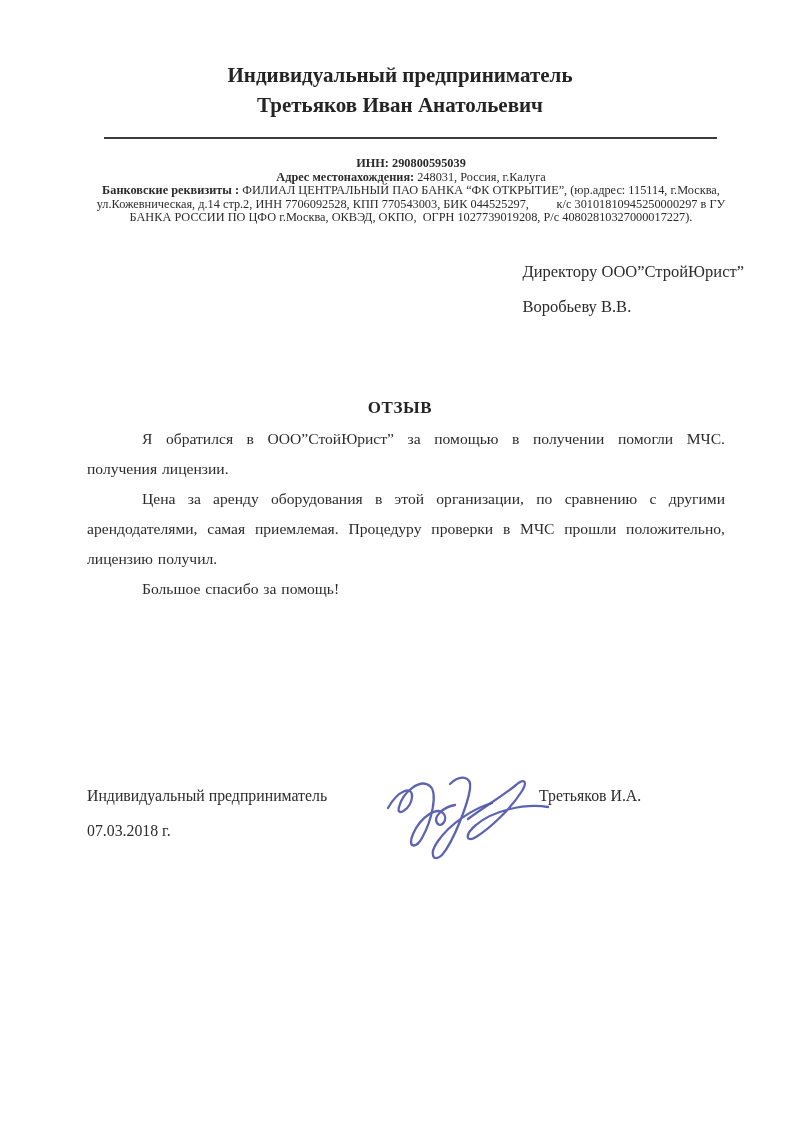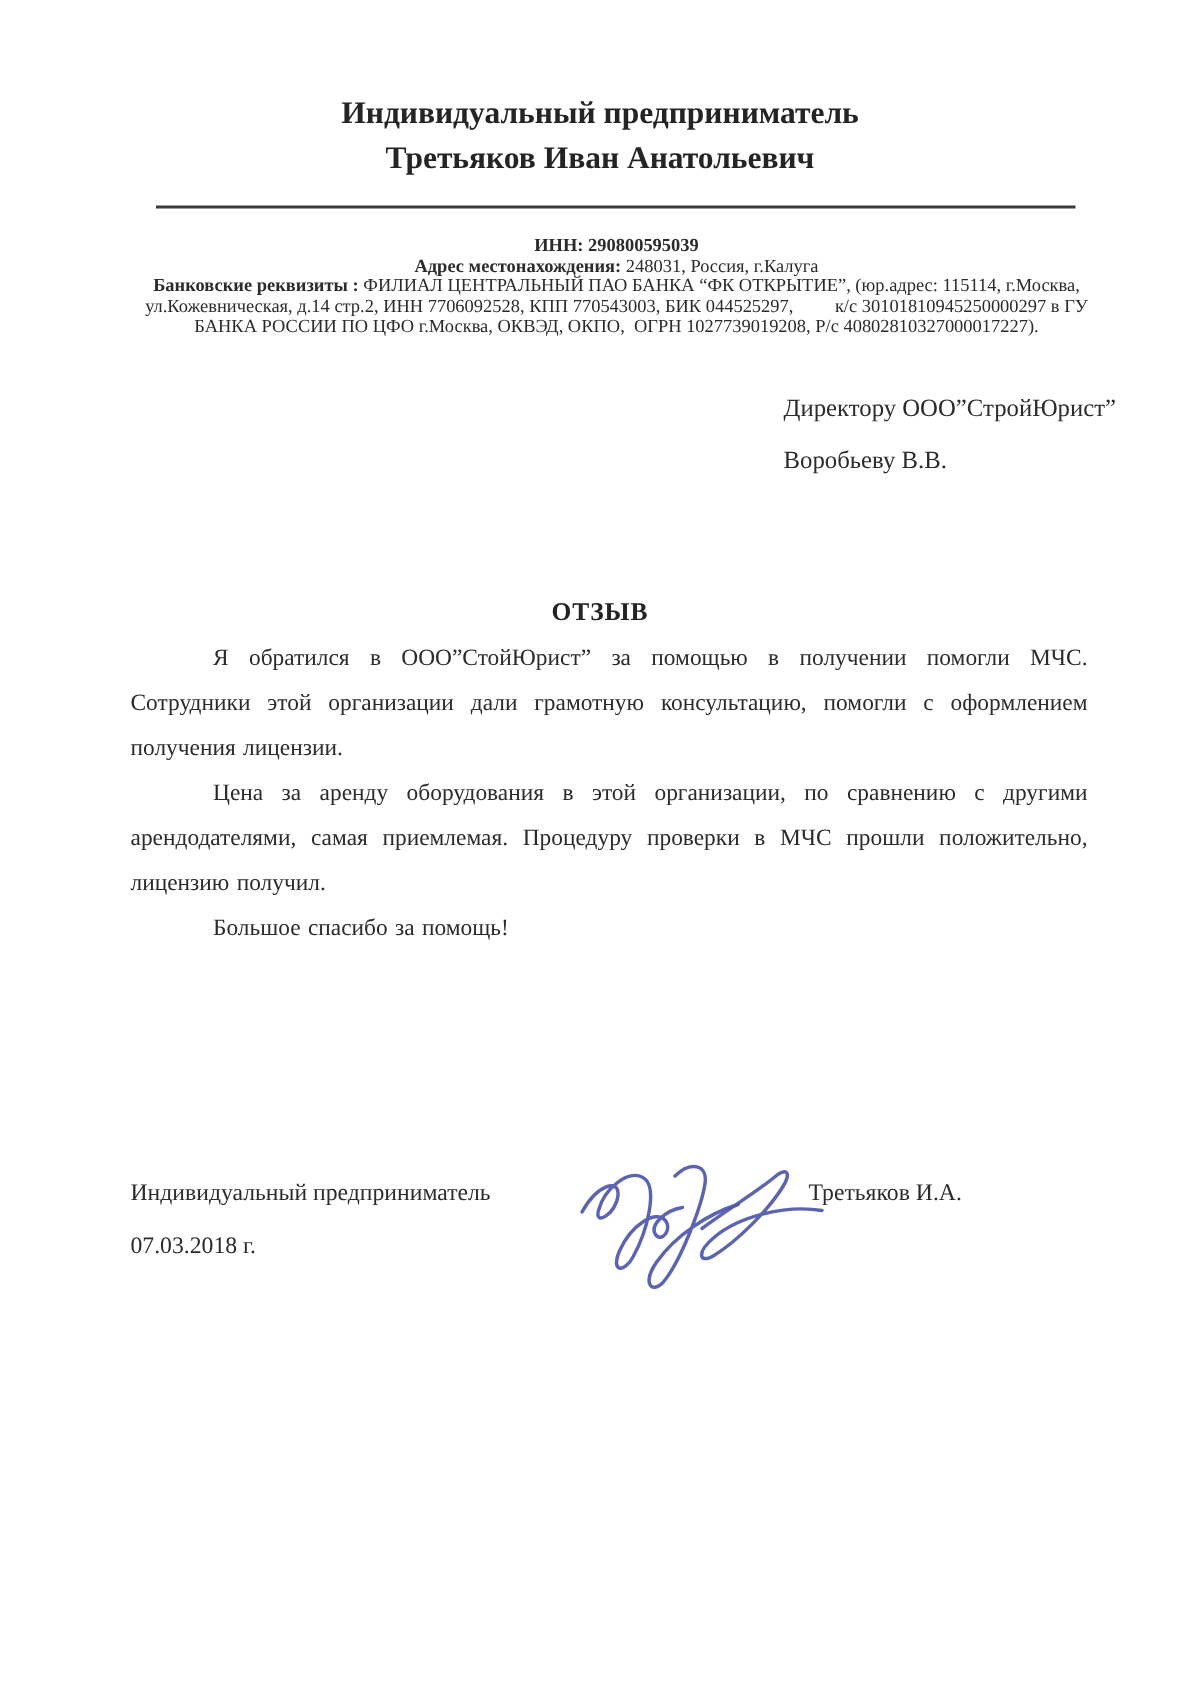--- a/index.html
+++ b/index.html
@@ -69,21 +69,20 @@
   <div class="addressee">
     <div>Директору ООО”СтройЮрист”</div>
     <div>Воробьеву В.В.</div>
   </div>
 
   <div class="doc-title">ОТЗЫВ</div>
 
   <div class="body-text">
     <div>
         <div class="bline first">Я обратился в ООО”СтойЮрист” за помощью в получении помогли МЧС.</div>
-        <div class="bline">Сотрудники этой организации дали грамотную консультацию, помогли с оформлением</div>
         <div class="bline last">получения лицензии.</div>
       </div>
     <div>
         <div class="bline first">Цена за аренду оборудования в этой организации, по сравнению с другими</div>
         <div class="bline">арендодателями, самая приемлемая. Процедуру проверки в МЧС прошли положительно,</div>
         <div class="bline last">лицензию получил.</div>
       </div>
     <div>
         <div class="bline first last">Большое спасибо за помощь!</div>
       </div>

